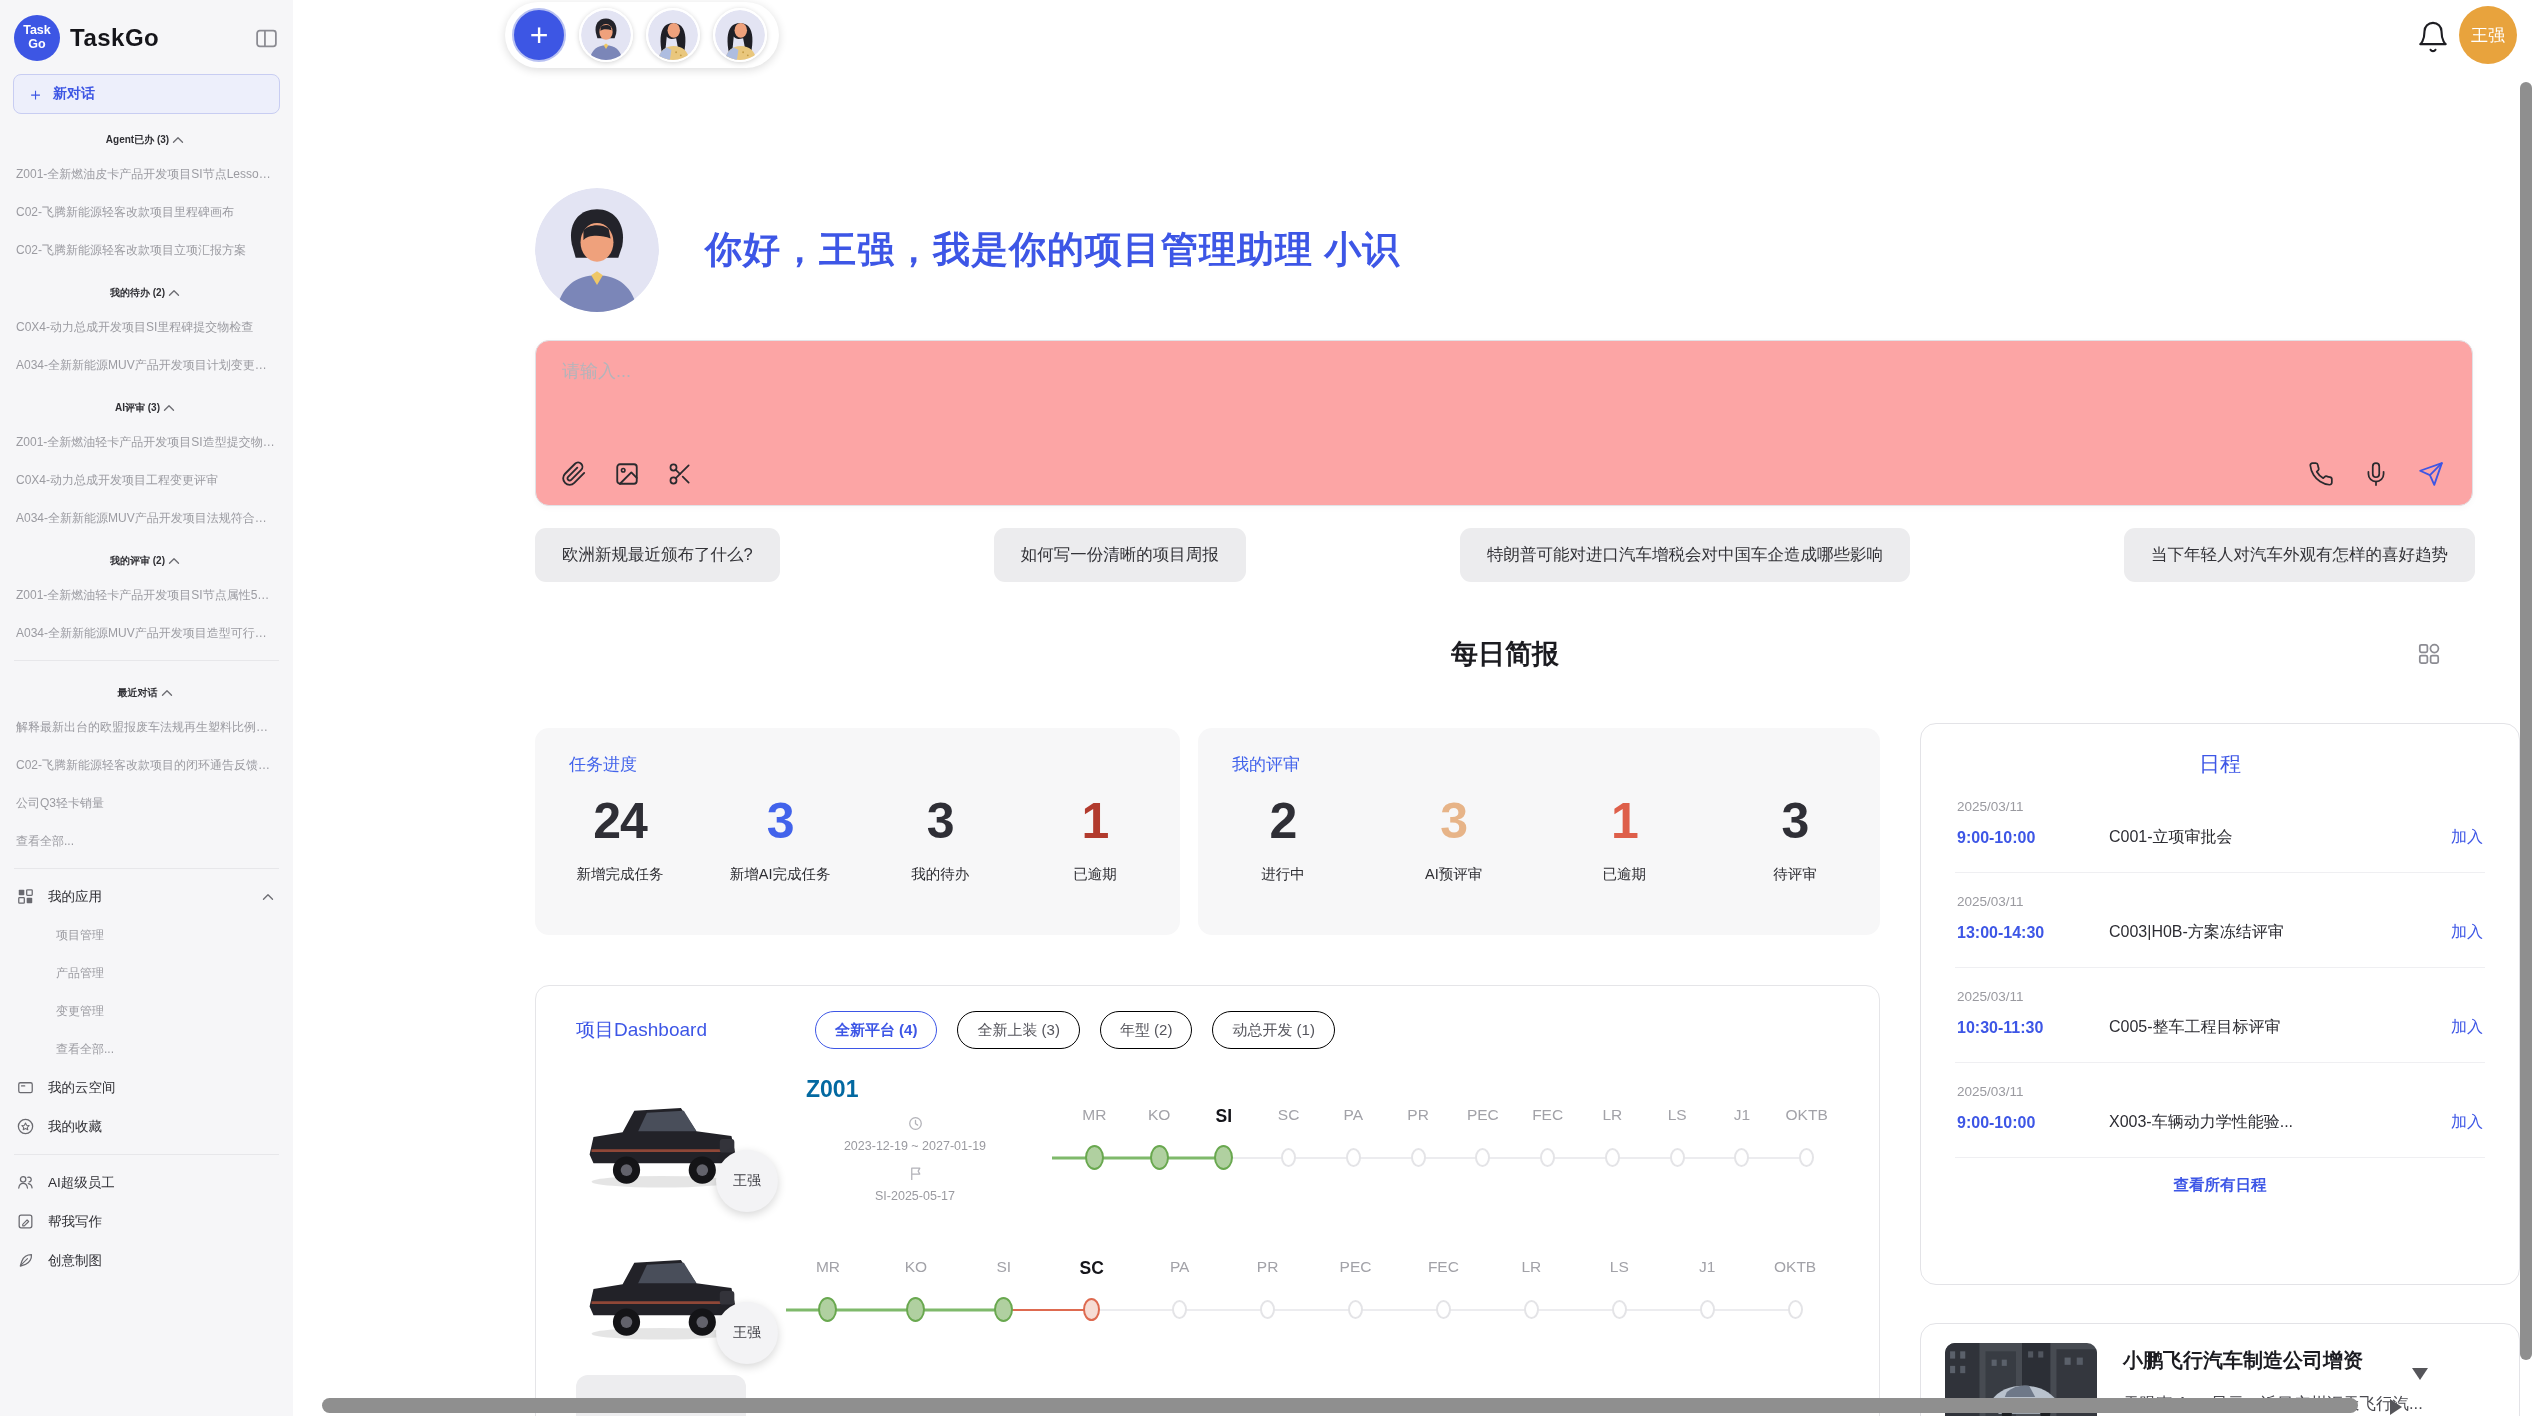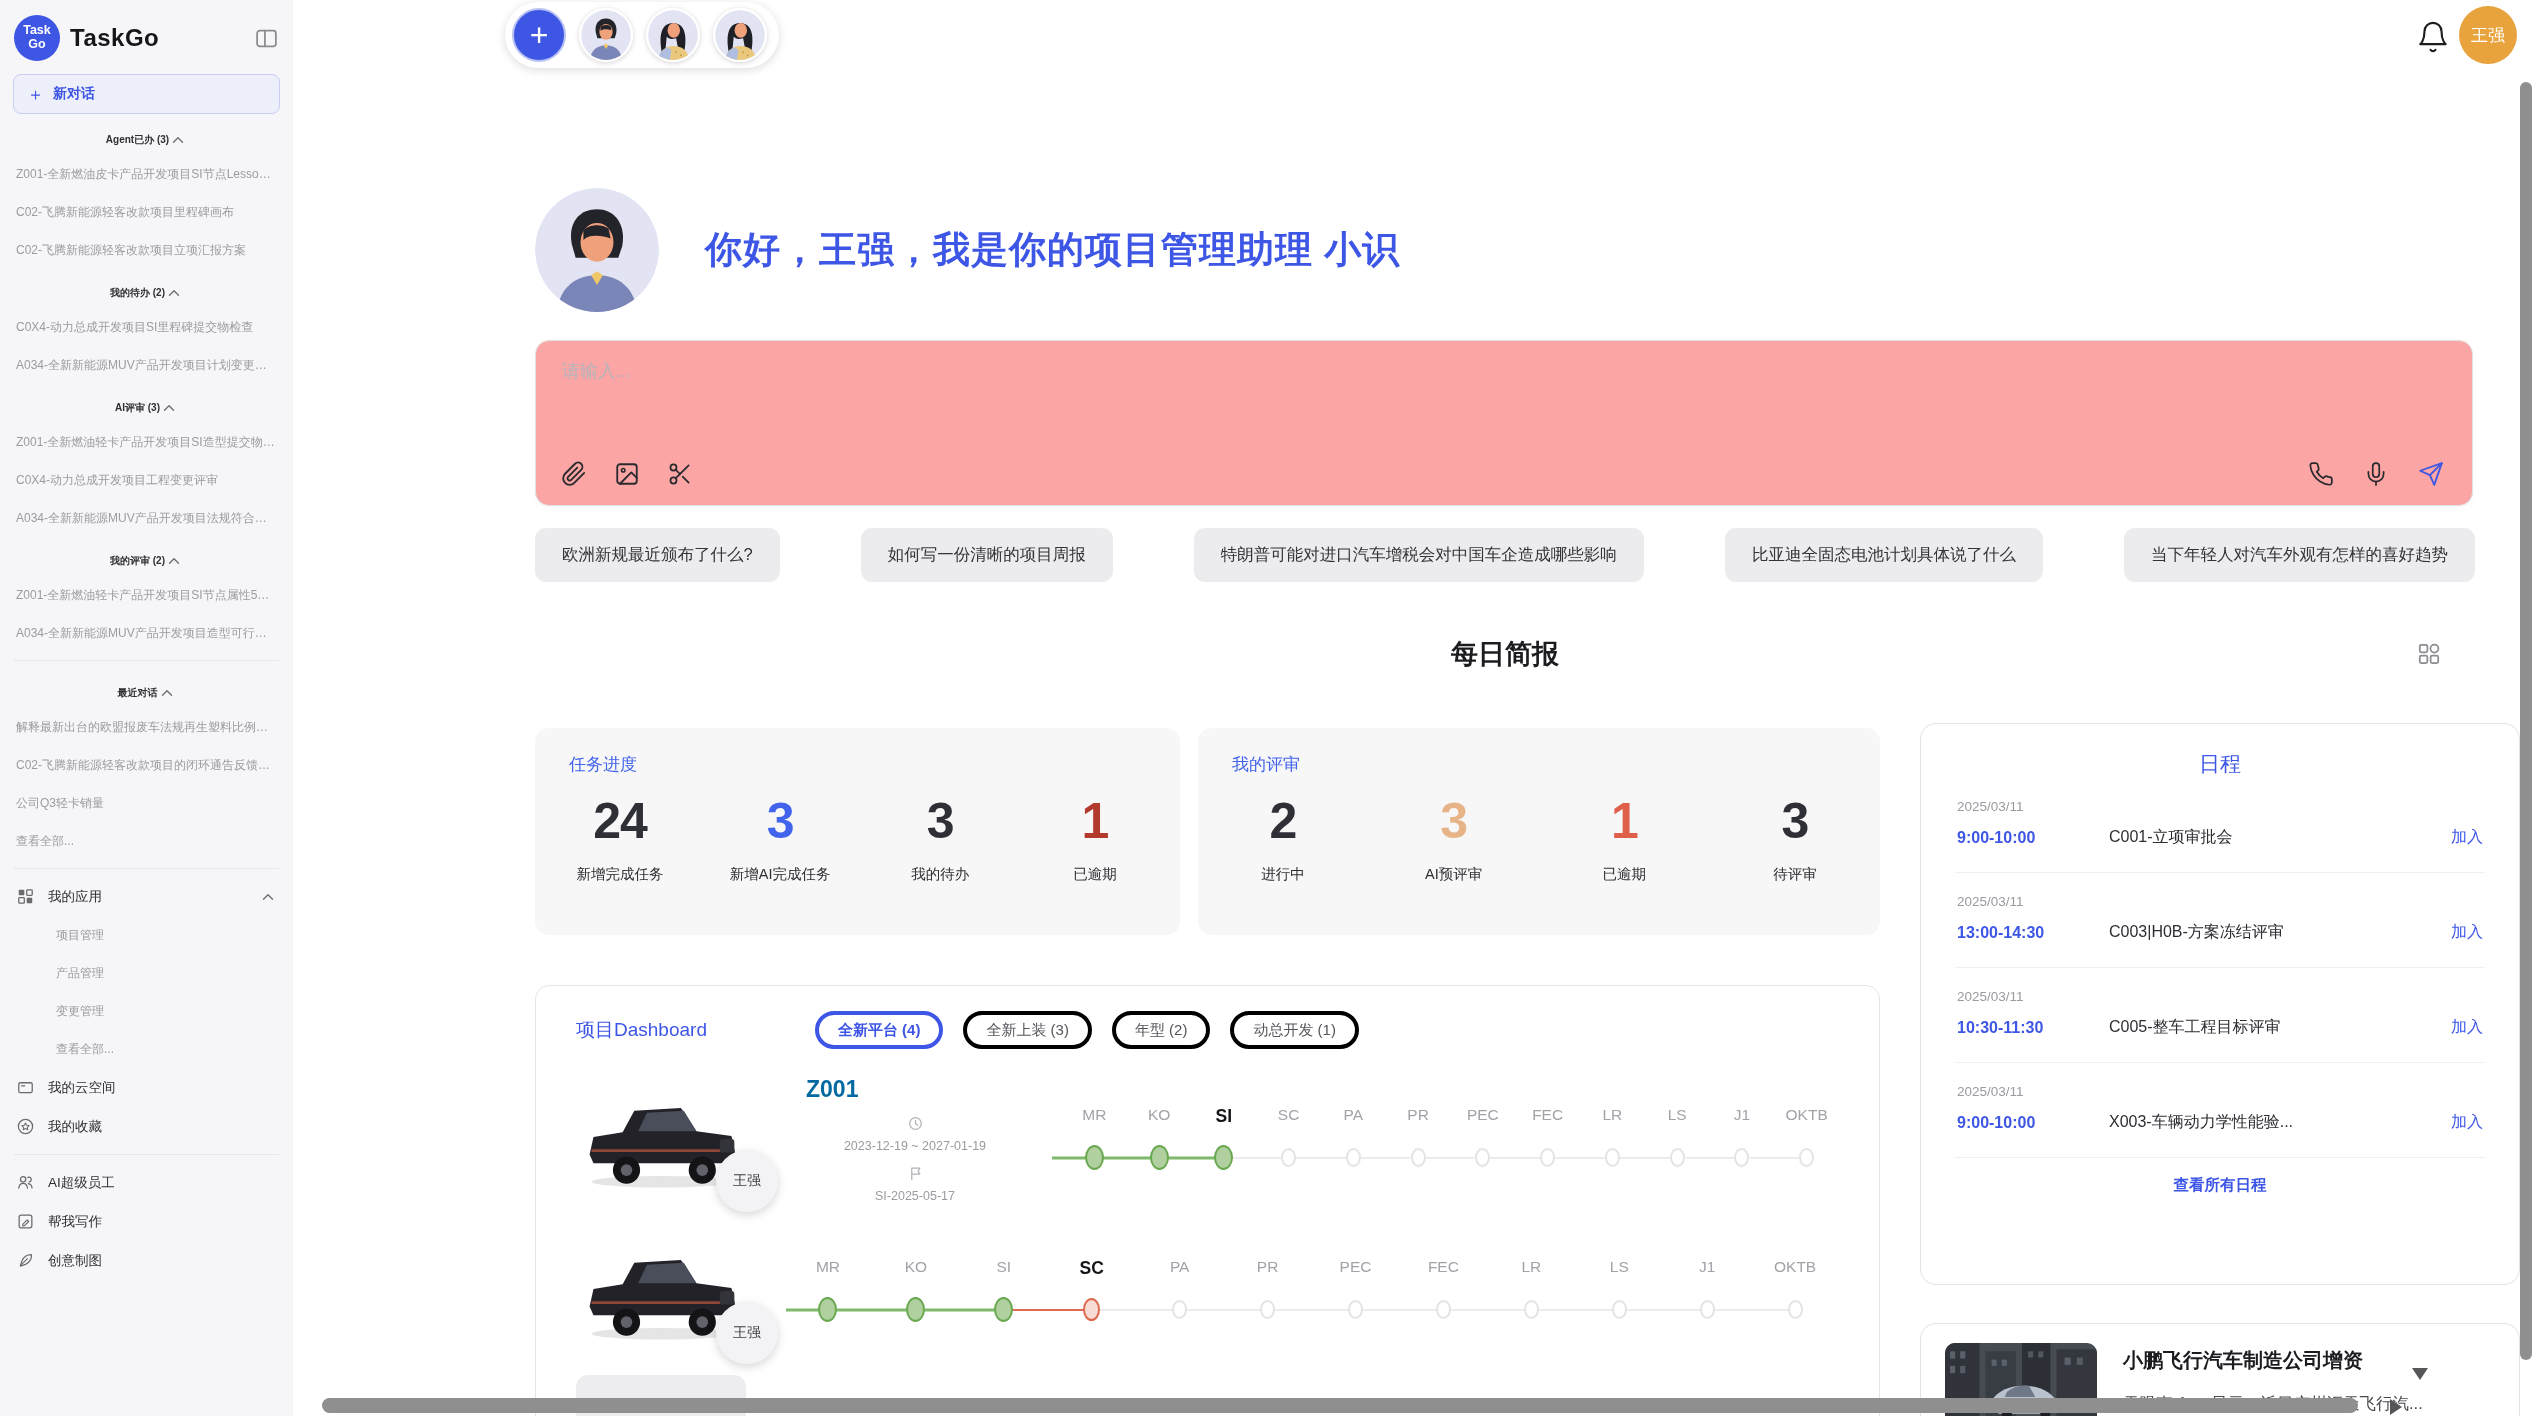--- a/index.html
+++ b/index.html
@@ -82,21 +82,21 @@
   .stat { text-align:center; min-width:90px; }
   .stat-value { font-size:50px; font-weight:600; letter-spacing:-1px; }
   .stat-label { font-size:14.5px; color:#2e2e33; margin-top:15px; }
 
   
   .dashboard { position:absolute; left:535px; top:985px; width:1345px; height:520px;
     background:#fff; border:1px solid #e5e5e8; border-radius:14px; overflow:hidden; }
   .dash-head { display:flex; align-items:center; padding:25px 40px 8px; }
   .dash-title { color:#3d56e6; font-size:19px; }
   .filters { display:flex; gap:20px; margin-left:108px; }
-  .filter { height:38px; border-radius:19px; border:4px solid #000000; color:#55555c;
+  .filter { height:38px; border-radius:19px; border:1px solid #000000; color:#55555c;
     padding:0 19px; font-size:15px; display:flex; align-items:center; background:#fff; cursor:pointer; }
   .filter.active { border-color:#3d56e6; color:#3d56e6; font-weight:700; }
   .proj-row { display:flex; align-items:center; padding:12px 40px 0; height:152px; }
   .proj-media { position:relative; width:170px; height:122px; flex-shrink:0; }
   .proj-media .car-svg { width:170px; height:122px; }
   .owner-badge { position:absolute; right:-32px; bottom:-12px; width:62px; height:62px;
     border-radius:50%; background:#f3f3f5; box-shadow:0 3px 10px rgba(0,0,0,.16);
     display:flex; align-items:center; justify-content:center; font-size:14px; color:#3a3a40; }
   .proj-info { margin-left:60px; width:218px; flex-shrink:0; }
   .proj-code { font-size:23px; font-weight:700; color:#0369a1; }
@@ -417,21 +417,20 @@
         <path d="M22 2L11 13" fill="none" stroke="#3d56e4" stroke-width="1.7" stroke-linecap="round"></path>
         <path d="M22 2l-7 20-4-9-9-4 20-7z" fill="none" stroke="#3d56e4" stroke-width="1.7" stroke-linejoin="round"></path>
       </svg>
     </div>
   </div>
 
   <div class="chips">
       <div class="chip">欧洲新规最近颁布了什么?</div>
       <div class="chip">如何写一份清晰的项目周报</div>
       <div class="chip">特朗普可能对进口汽车增税会对中国车企造成哪些影响</div>
-      <div class="chip">比亚迪全固态电池计划具体说了什么</div>
       <div class="chip">当下年轻人对汽车外观有怎样的喜好趋势</div>
     </div>
 
   <div class="briefing-title">每日简报</div>
   <svg class="briefing-grid" viewBox="0 0 24 24">
     <rect x="3.5" y="3.5" width="7" height="7" rx="1.5" fill="none" stroke="#8b8b92" stroke-width="1.6"></rect>
     <rect x="3.5" y="13.5" width="7" height="7" rx="1.5" fill="none" stroke="#8b8b92" stroke-width="1.6"></rect>
     <rect x="13.5" y="13.5" width="7" height="7" rx="1.5" fill="none" stroke="#8b8b92" stroke-width="1.6"></rect>
     <circle cx="17" cy="7" r="3.7" fill="none" stroke="#8b8b92" stroke-width="1.6"></circle>
   </svg>

